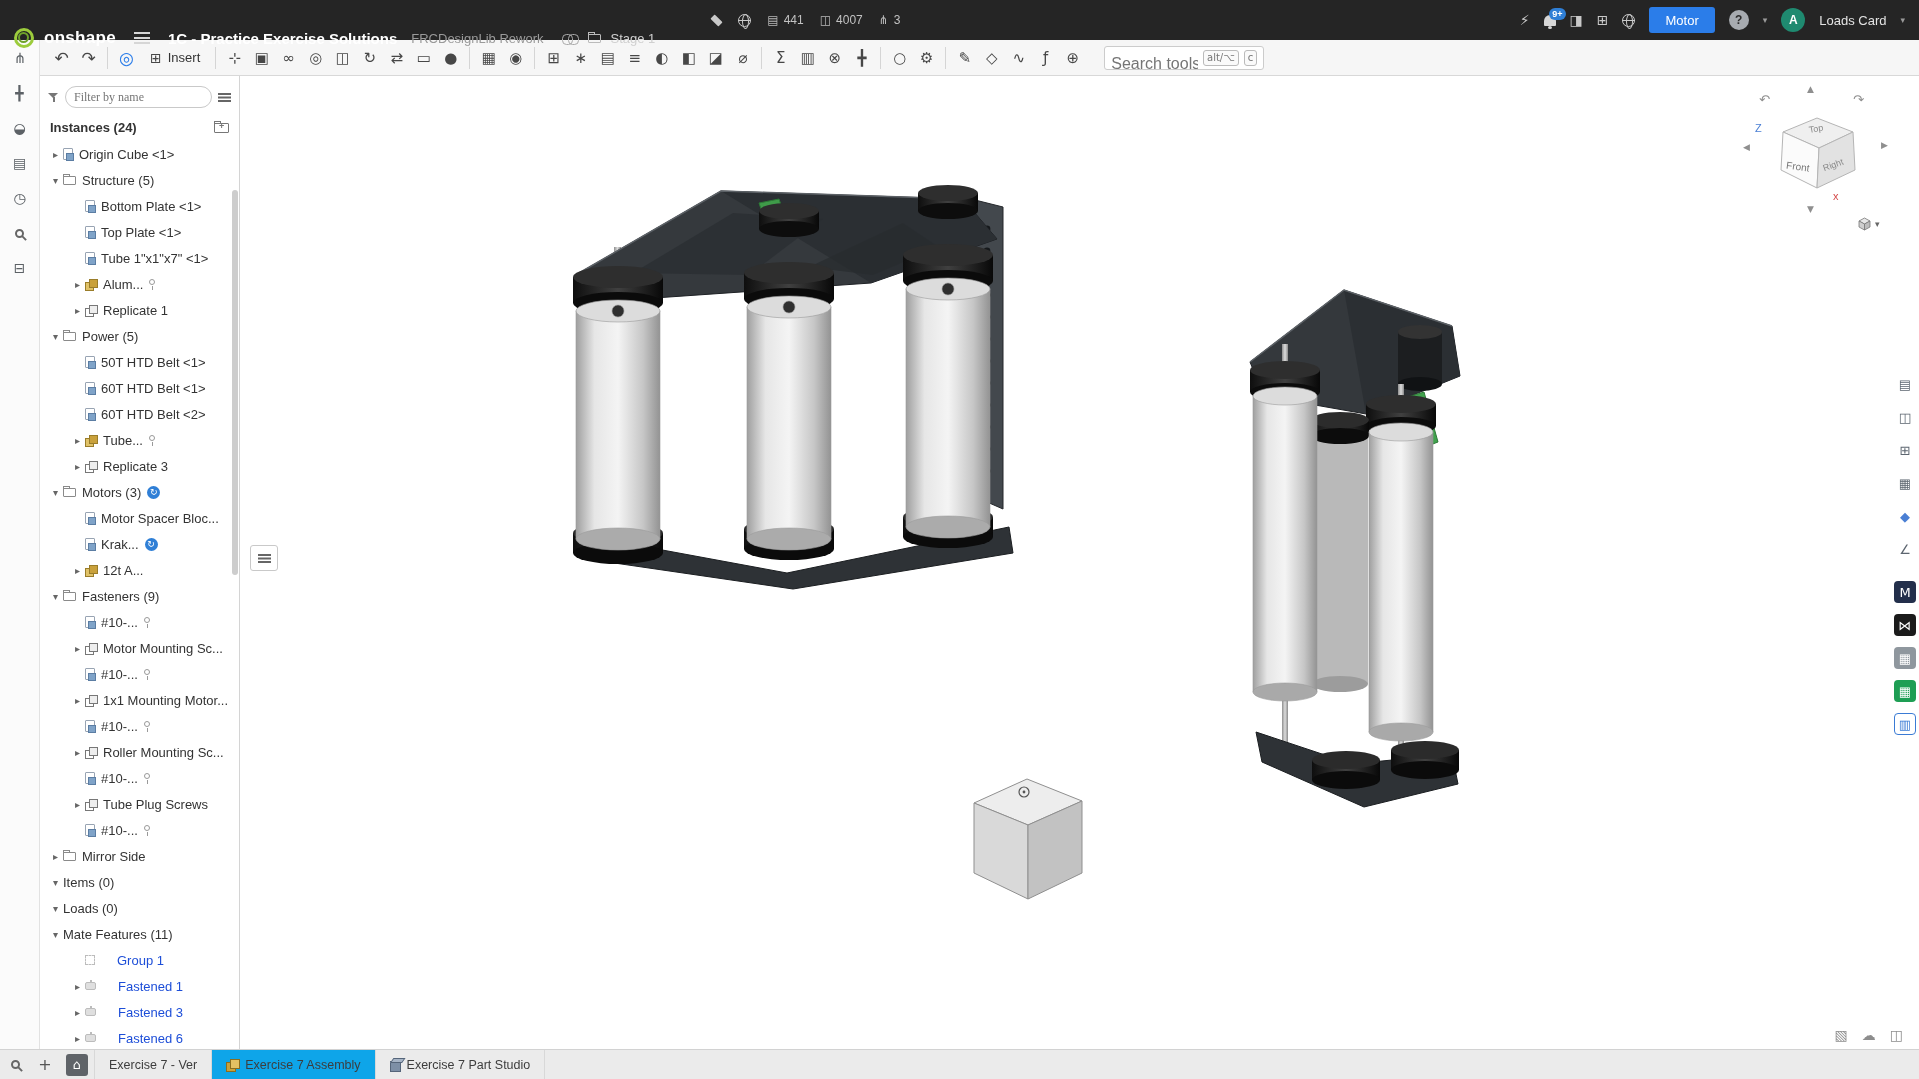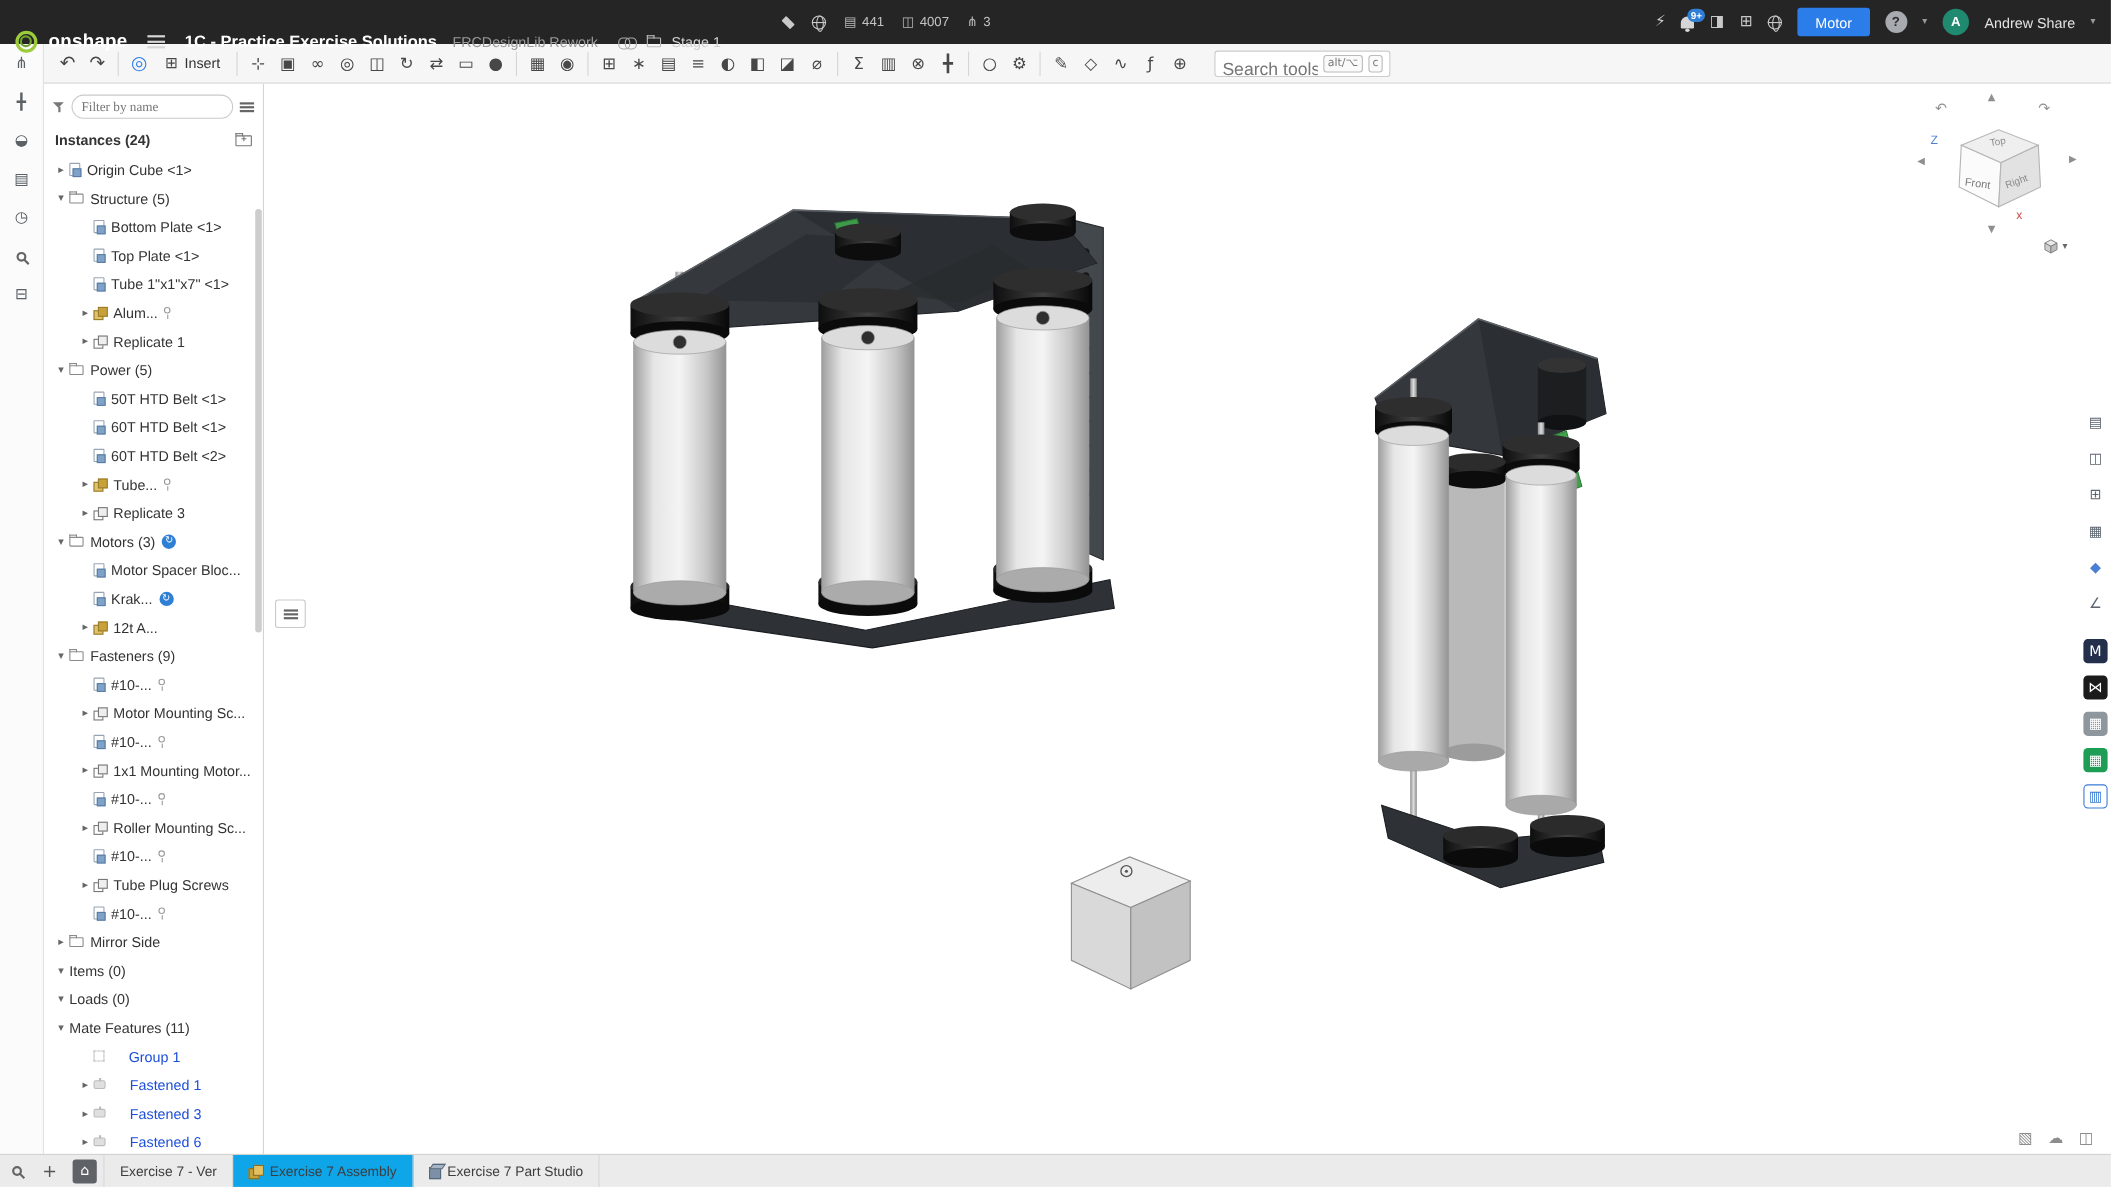--- a/index.html
+++ b/index.html
@@ -165,21 +165,21 @@
       <span class="bell"></span>
       <span class="nbadge">9+</span>
     </span>
     <span class="tb-ico gly">◨</span>
     <span class="tb-ico gly">⊞</span>
     <span class="globe"></span>
     <button class="share">Motor</button>
     <span class="help">?</span>
     <span class="tb-caret gly">▾</span>
     <span class="avatar">A</span>
-    <span class="username">Andrew Share</span>
+    <span class="username">Loads Card</span>
     <span class="tb-caret gly">▾</span>
   </div>
 </header>
 
 <div class="main">
 
   <div class="left-rail">
       <span class="railbtn">⋔</span>
       <span class="railbtn">╋</span>
       <span class="railbtn">◒</span>

